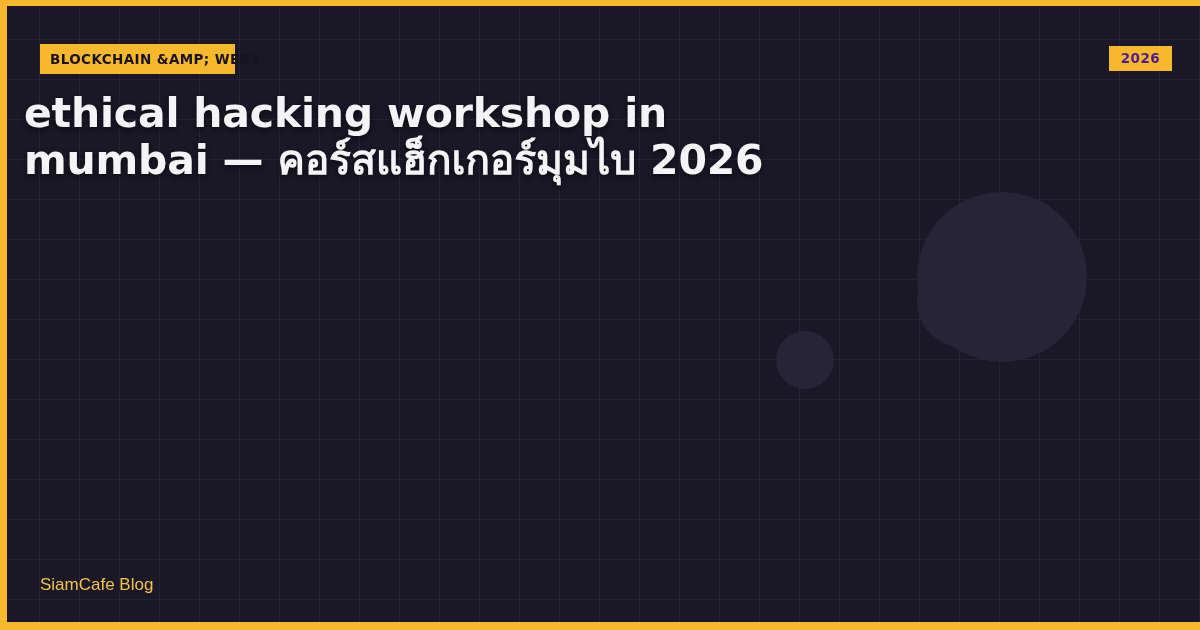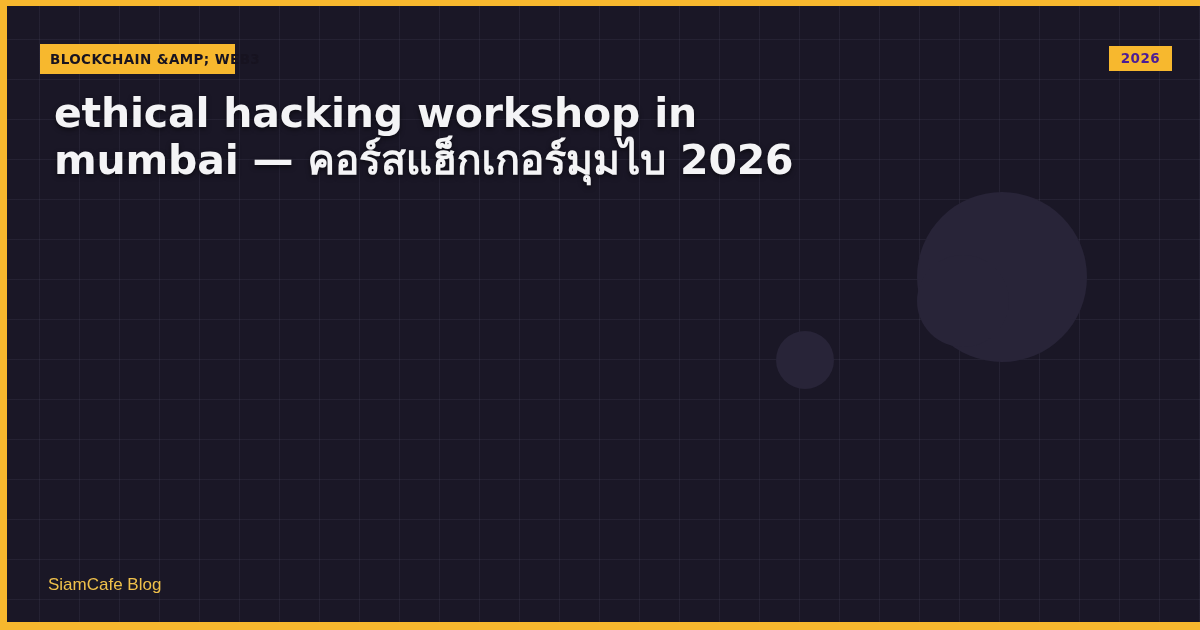--- a/index.html
+++ b/index.html
@@ -117,36 +117,36 @@
   .year-badge-label {
     color: #4c1d95;
     font-size: 13.5px;
     font-weight: bold;
     letter-spacing: 0.4px;
     line-height: 16px;
   }
 
   .headline {
     position: absolute;
-    left: 54px;
+    left: 24px;
     top: 90px;
     width: 790px;
     margin: 0;
     color: #f4f4f6;
     font-size: 41px;
     font-weight: bold;
     line-height: 47px;
     letter-spacing: -0.2px;
     text-shadow: 0 2px 5px rgba(0, 0, 0, 0.55);
     word-wrap: break-word;
   }
 
   .footer-brand {
     position: absolute;
-    left: 48px;
+    left: 40px;
     bottom: 35px;
     color: #f0c14b;
     font-size: 17px;
     font-weight: normal;
     line-height: 20px;
     font-family: "Liberation Sans", sans-serif;
   }
 </style>
 </head>
 <body>

